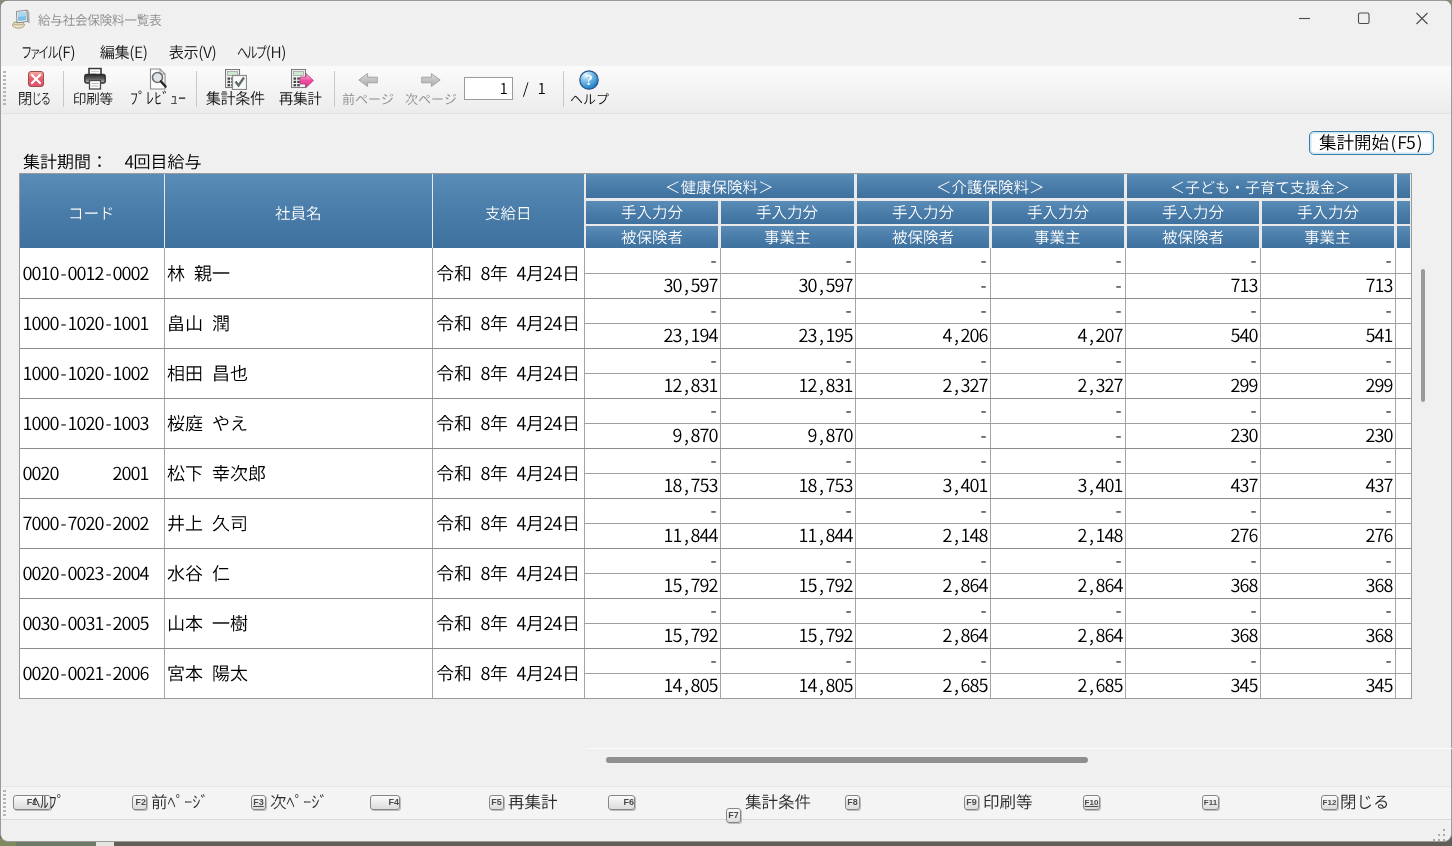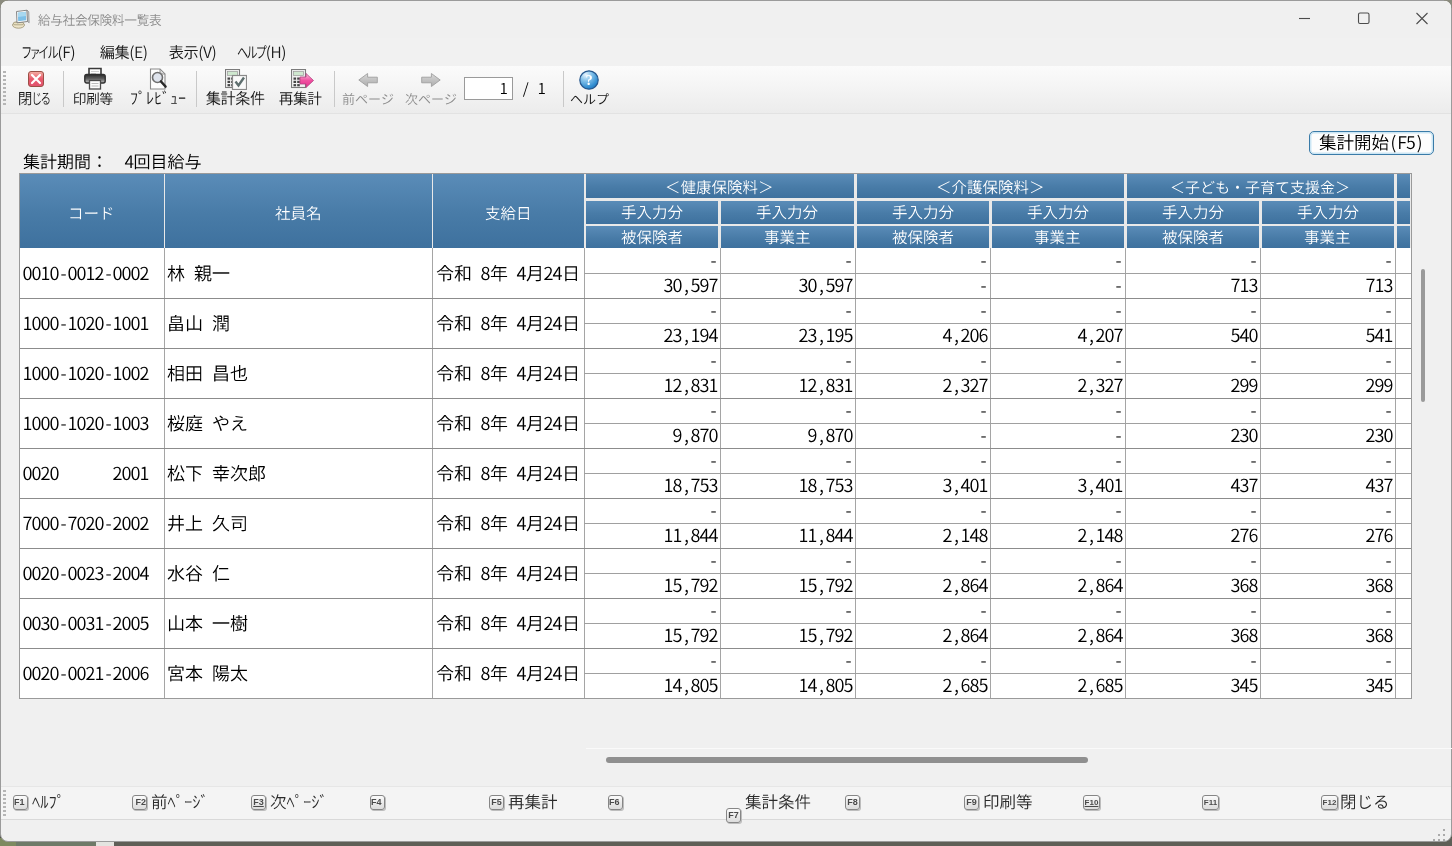--- a/index.html
+++ b/index.html
@@ -1551,21 +1551,21 @@
       <use href="#g97" x="-2.5"></use>
       <use href="#g55" x="47.5"></use>
       <use href="#g51" x="97.5"></use>
     </g>
   </svg>
 <div style="position:absolute;left:586px;top:747.5px;width:866px;height:1.2px;background:#fafafa;"></div>
 <div style="position:absolute;left:1420.5px;top:269px;width:4px;height:133px;background:#9a9a9a;border-radius:2px;"></div>
 <div style="position:absolute;left:606px;top:757px;width:482px;height:6px;background:#8f8f8f;border-radius:3px;"></div>
 <div style="position:absolute;left:1px;top:786px;width:1450px;height:34px;background:#f4f4f4;border-top:1px solid #e6e6e6;border-bottom:1px solid #d9d9d9;"></div>
 <div style="position:absolute;left:3px;top:790px;width:3px;height:26px;background-image:repeating-linear-gradient(#b5b5b5 0 2px,transparent 2px 4px);"></div>
-<div style="position:absolute;left:13px;top:794.5px;width:15px;height:15px;background:linear-gradient(#fbfbfb,#dcdcdc);border:1px solid #868686;border-radius:3px;box-shadow:1px 1px 0 #bdbdbd;font:bold 9px 'Liberation Sans',sans-serif;color:#4a4a4a;text-align:left;line-height:13px;">F1</div>
+<div style="position:absolute;left:13px;top:794.5px;width:38px;height:15px;background:linear-gradient(#fbfbfb,#dcdcdc);border:1px solid #868686;border-radius:3px;box-shadow:1px 1px 0 #bdbdbd;font:bold 9px 'Liberation Sans',sans-serif;color:#4a4a4a;text-align:center;line-height:13px;">F1</div>
 <svg style="position:absolute;left:32.0px;top:808px;overflow:visible" width="2" height="2">
     <g fill="#2a2a2a" transform="scale(0.1650)">
       <use href="#g129" x="0.0"></use>
       <use href="#g130" x="50.0"></use>
       <use href="#g31" x="100.0"></use>
       <use href="#g32" x="150.0"></use>
     </g>
   </svg>
 <div style="position:absolute;left:132px;top:794.5px;width:15px;height:15px;background:linear-gradient(#fbfbfb,#dcdcdc);border:1px solid #868686;border-radius:3px;box-shadow:1px 1px 0 #bdbdbd;font:bold 9px 'Liberation Sans',sans-serif;color:#4a4a4a;text-align:right;line-height:13px;">F2</div>
 <svg style="position:absolute;left:150.9px;top:808px;overflow:visible" width="2" height="2">
@@ -1582,30 +1582,30 @@
 <svg style="position:absolute;left:269.8px;top:808px;overflow:visible" width="2" height="2">
     <g fill="#2a2a2a" transform="scale(0.1650)">
       <use href="#g46" x="0.0"></use>
       <use href="#g129" x="100.0"></use>
       <use href="#g32" x="150.0"></use>
       <use href="#g37" x="200.0"></use>
       <use href="#g131" x="250.0"></use>
       <use href="#g35" x="300.0"></use>
     </g>
   </svg>
-<div style="position:absolute;left:370px;top:794.5px;width:15px;height:15px;background:linear-gradient(#fbfbfb,#dcdcdc);border:1px solid #868686;border-radius:3px;box-shadow:1px 1px 0 #bdbdbd;font:bold 9px 'Liberation Sans',sans-serif;color:#4a4a4a;text-align:left;line-height:13px;">F4</div>
+<div style="position:absolute;left:370px;top:794.5px;width:30px;height:15px;background:linear-gradient(#fbfbfb,#dcdcdc);border:1px solid #868686;border-radius:3px;box-shadow:1px 1px 0 #bdbdbd;font:bold 9px 'Liberation Sans',sans-serif;color:#4a4a4a;text-align:right;line-height:13px;">F4</div>
 <div style="position:absolute;left:489px;top:794.5px;width:15px;height:15px;background:linear-gradient(#fbfbfb,#dcdcdc);border:1px solid #868686;border-radius:3px;box-shadow:1px 1px 0 #bdbdbd;font:bold 9px 'Liberation Sans',sans-serif;color:#4a4a4a;text-align:center;line-height:13px;">F5</div>
 <svg style="position:absolute;left:507.6px;top:808px;overflow:visible" width="2" height="2">
     <g fill="#2a2a2a" transform="scale(0.1650)">
       <use href="#g41" x="0.0"></use>
       <use href="#g18" x="100.0"></use>
       <use href="#g38" x="200.0"></use>
     </g>
   </svg>
-<div style="position:absolute;left:608px;top:794.5px;width:15px;height:15px;background:linear-gradient(#fbfbfb,#dcdcdc);border:1px solid #868686;border-radius:3px;box-shadow:1px 1px 0 #bdbdbd;font:bold 9px 'Liberation Sans',sans-serif;color:#4a4a4a;text-align:left;line-height:13px;">F6</div>
+<div style="position:absolute;left:608px;top:794.5px;width:27px;height:15px;background:linear-gradient(#fbfbfb,#dcdcdc);border:1px solid #868686;border-radius:3px;box-shadow:1px 1px 0 #bdbdbd;font:bold 9px 'Liberation Sans',sans-serif;color:#4a4a4a;text-align:right;line-height:13px;">F6</div>
 <div style="position:absolute;left:726px;top:808px;width:15px;height:15px;background:linear-gradient(#fbfbfb,#dcdcdc);border:1px solid #868686;border-radius:3px;box-shadow:1px 1px 0 #bdbdbd;font:bold 9px 'Liberation Sans',sans-serif;color:#4a4a4a;text-align:center;line-height:13px;">F7</div>
 <svg style="position:absolute;left:745.4000000000001px;top:808px;overflow:visible" width="2" height="2">
     <g fill="#2a2a2a" transform="scale(0.1650)">
       <use href="#g18" x="0.0"></use>
       <use href="#g38" x="100.0"></use>
       <use href="#g39" x="200.0"></use>
       <use href="#g40" x="300.0"></use>
     </g>
   </svg>
 <div style="position:absolute;left:845px;top:794.5px;width:15px;height:15px;background:linear-gradient(#fbfbfb,#dcdcdc);border:1px solid #868686;border-radius:3px;box-shadow:1px 1px 0 #bdbdbd;font:bold 9px 'Liberation Sans',sans-serif;color:#4a4a4a;text-align:center;line-height:13px;">F8</div>

